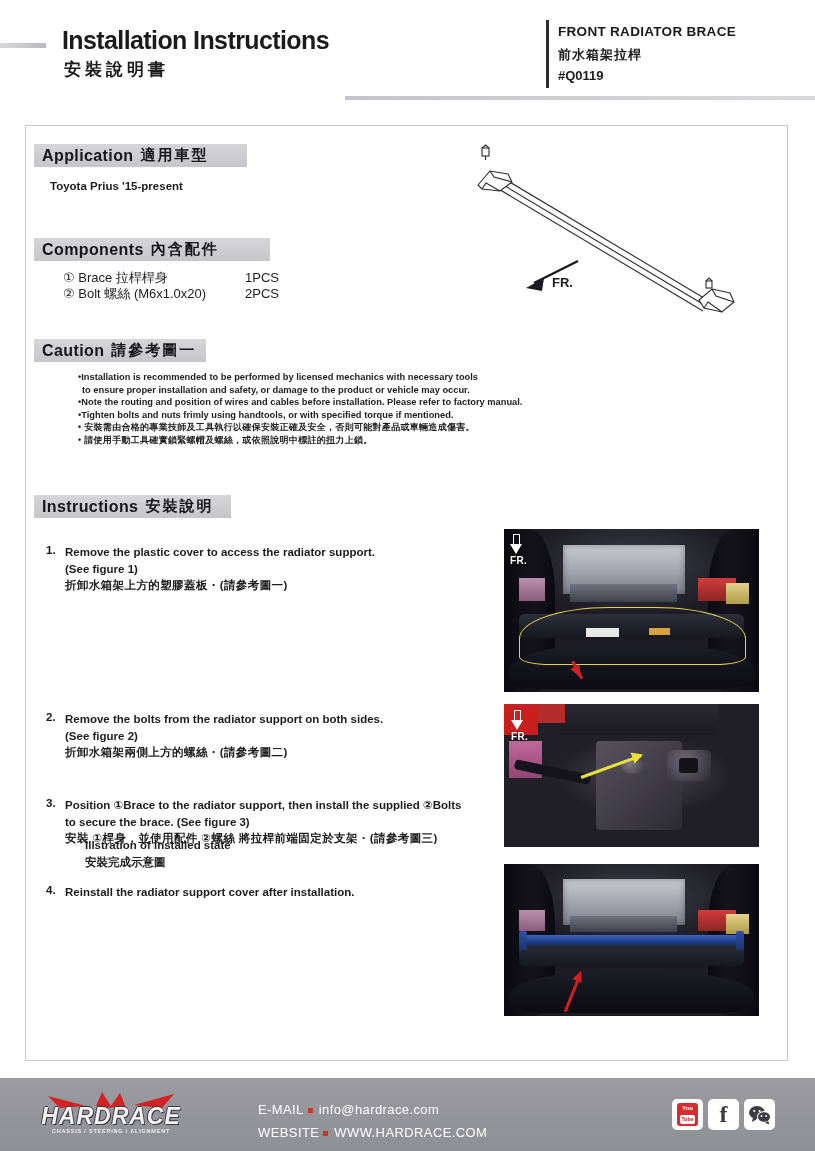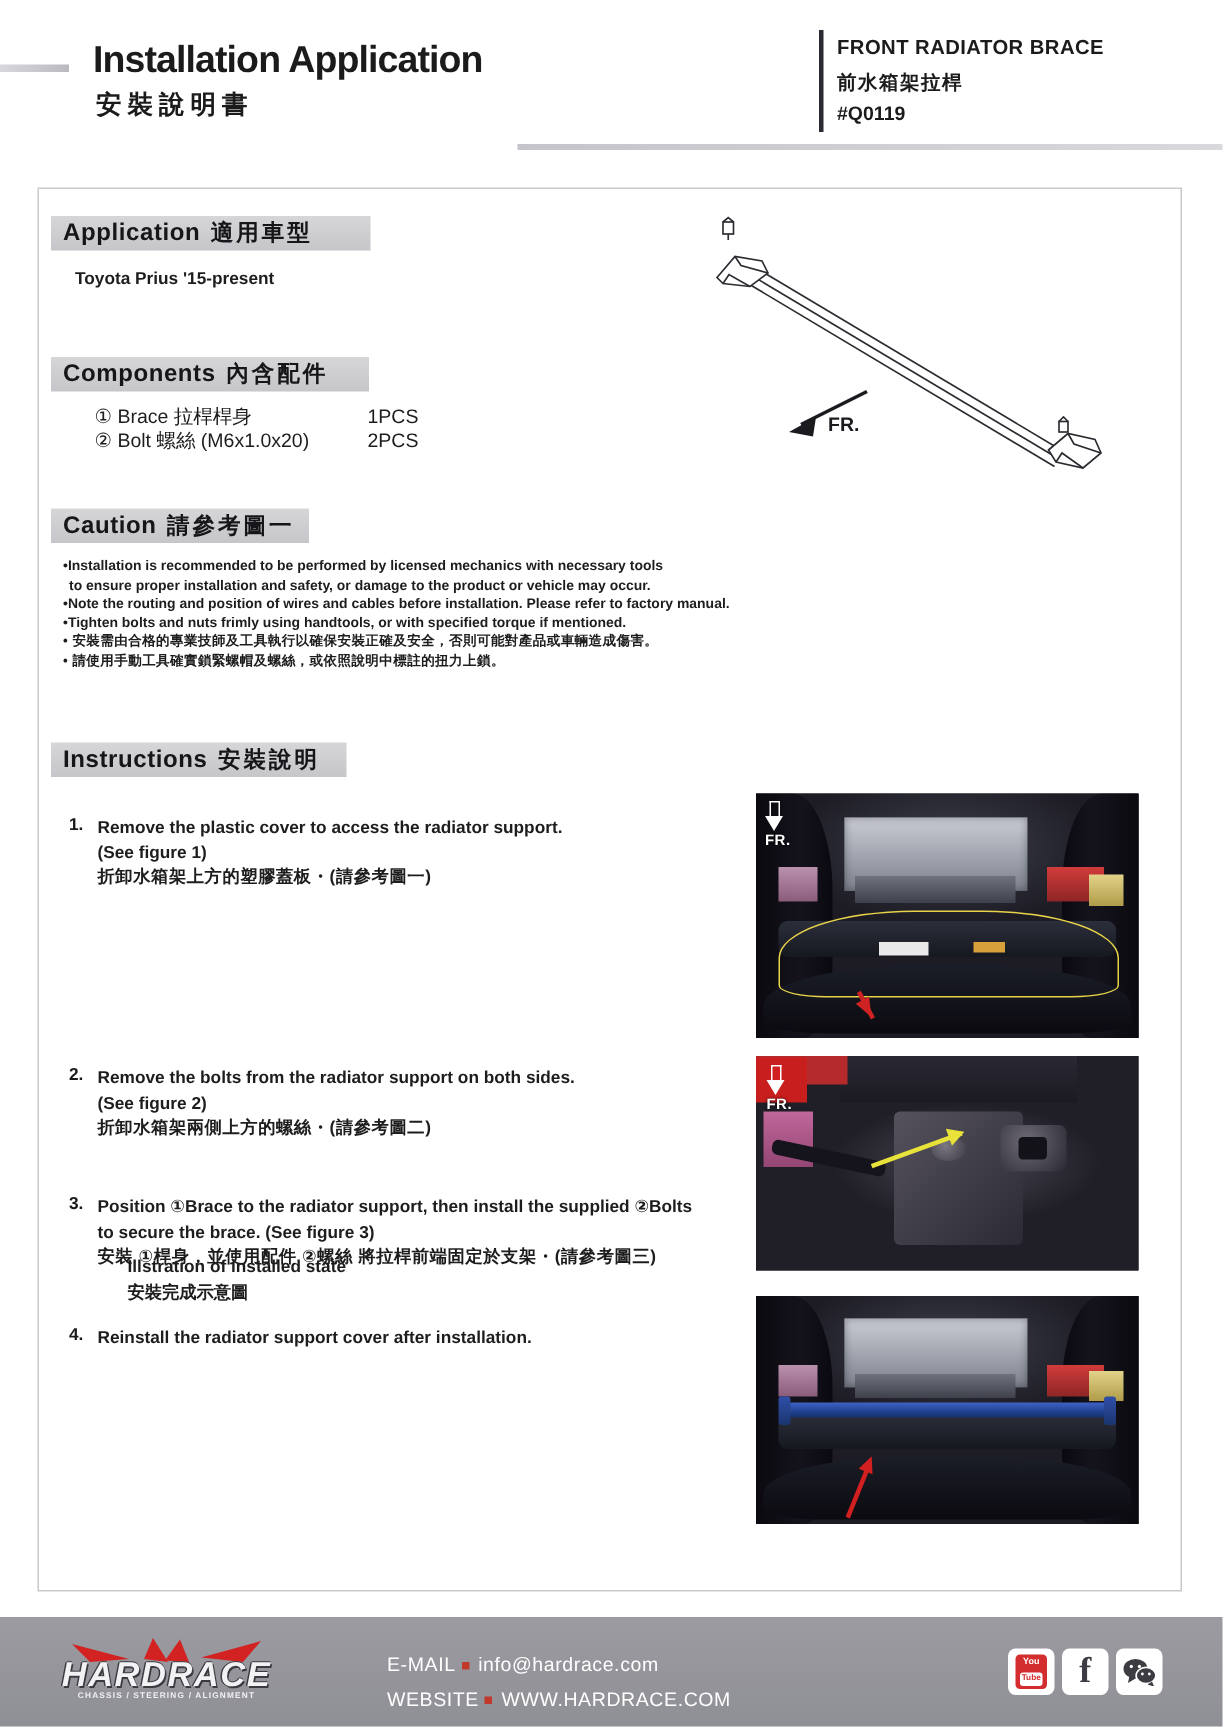--- a/index.html
+++ b/index.html
@@ -78,35 +78,35 @@
     color: #16161a; margin-left: 7px;
   }
 
   .body-text { position: absolute; font-size: 11px; color: #1d1d1d; }
 
   
   #sec-application { left: 8px; top: 18px; width: 213px; }
   #app-vehicle { left: 24px; top: 54px; font-size: 11.5px; font-weight: bold; }
 
   
-  #sec-components { left: 8px; top: 112px; width: 212px; }
+  #sec-components { left: 8px; top: 112px; width: 236px; }
   #comp-list { position: absolute; left: 20px; top: 144px; width: 290px; }
   .comp-row {
     display: flex; font-size: 13px; font-weight: normal;
     color: #1d1d1d; line-height: 16px; margin-left: 17px;
   }
   .comp-row .nm { width: 182px; }
   .comp-row .qty { width: 60px; }
 
   
   #sec-caution { left: 8px; top: 213px; width: 172px; }
   #caution-list { position: absolute; left: 16px; top: 245px; width: 500px; }
   .caution-li {
     font-size: 9.3px; font-weight: bold; color: #1d1d1d;
-    line-height: 12.6px; white-space: nowrap;
+    line-height: 12.6px; white-space: nowrap; margin-left: 36px;
   }
   .caution-li.zh { letter-spacing: 0.3px; font-size: 9px; }
 
   
   #sec-instructions { left: 8px; top: 369px; width: 197px; }
   #steps { position: absolute; left: 20px; top: 418px; width: 470px; }
   .step { position: absolute; width: 470px; }
   .step .num {
     position: absolute; left: 0; top: 0;
     font-size: 11.5px; font-weight: bold;
@@ -318,21 +318,21 @@
     text-align:center; line-height:31px; font-size:24px;
     font-weight:bold; color:#3c3c42; font-family:"Liberation Serif",serif;
   }
   .wc-glyph { position:absolute; left:4px; top:6px; width:23px; height:19px; }
 </style>
 </head>
 <body>
 
 <div id="header">
   <div class="head-dash"></div>
-  <div class="title-en">Installation Application</div>
+  <div class="title-en">Installation Instructions</div>
   <div class="title-zh">安裝說明書</div>
   <div class="head-rule"></div>
   <div class="part-bar"></div>
   <div class="part-en">FRONT RADIATOR BRACE</div>
   <div class="part-zh">前水箱架拉桿</div>
   <div class="part-no">#Q0119</div>
 </div>
 
 <div id="card">
 

